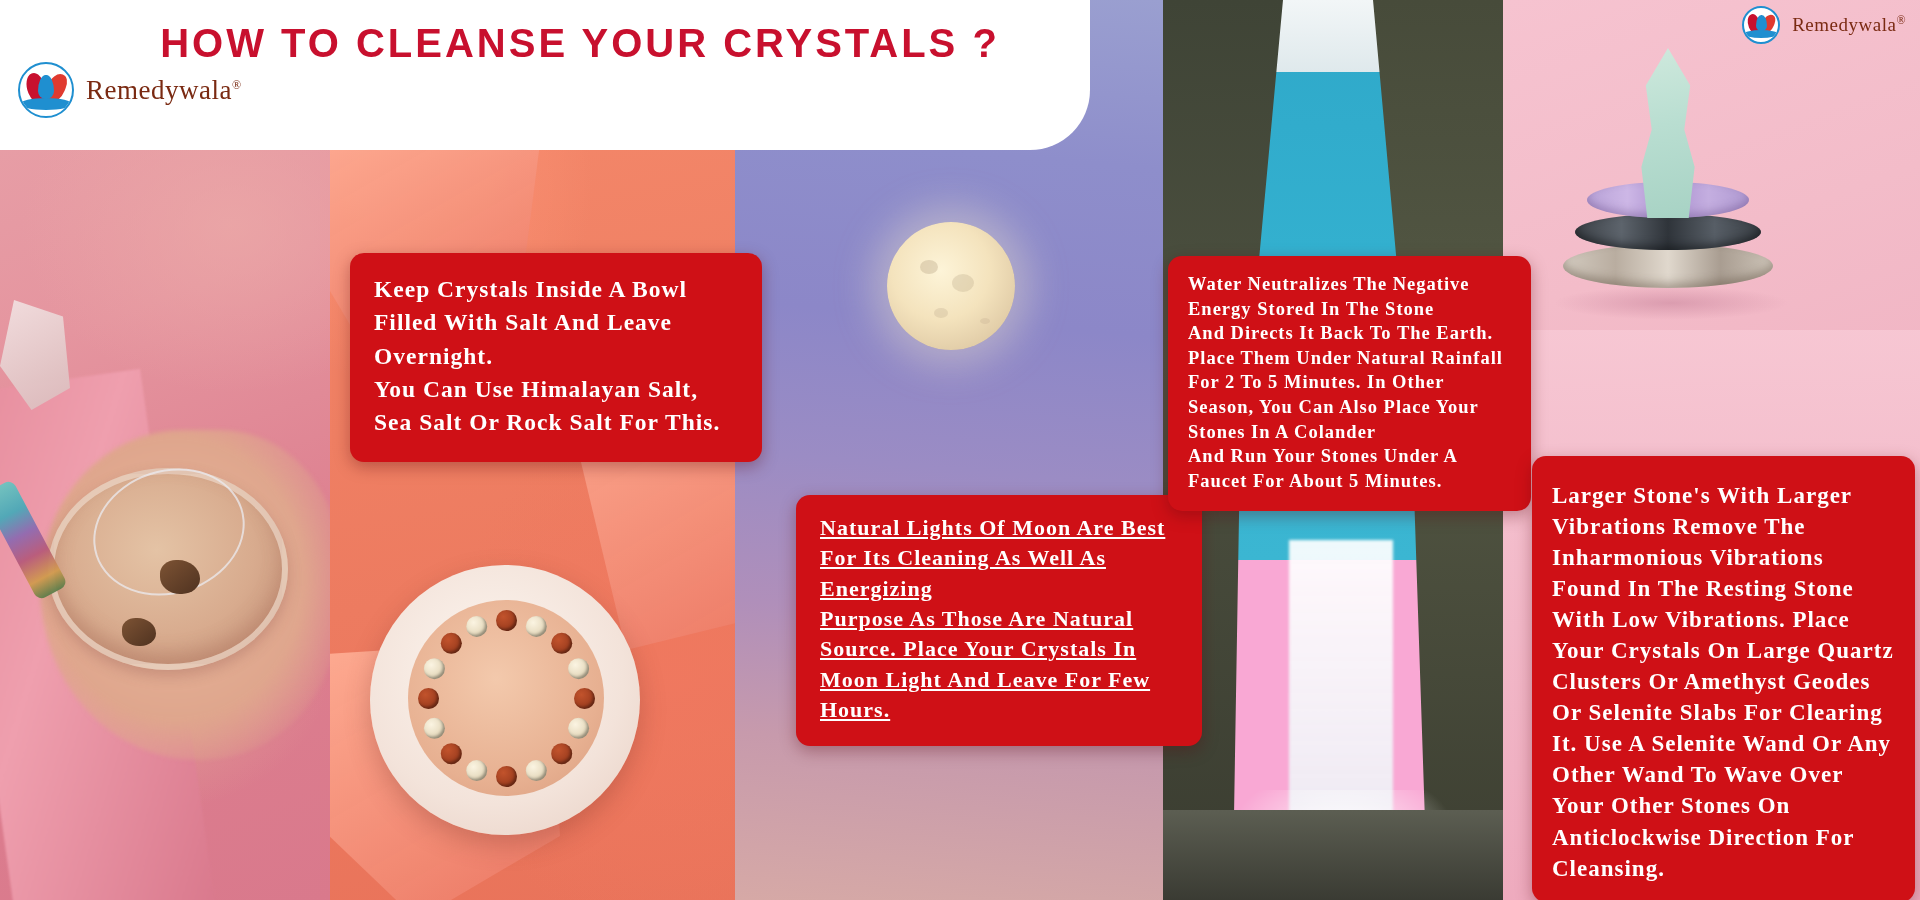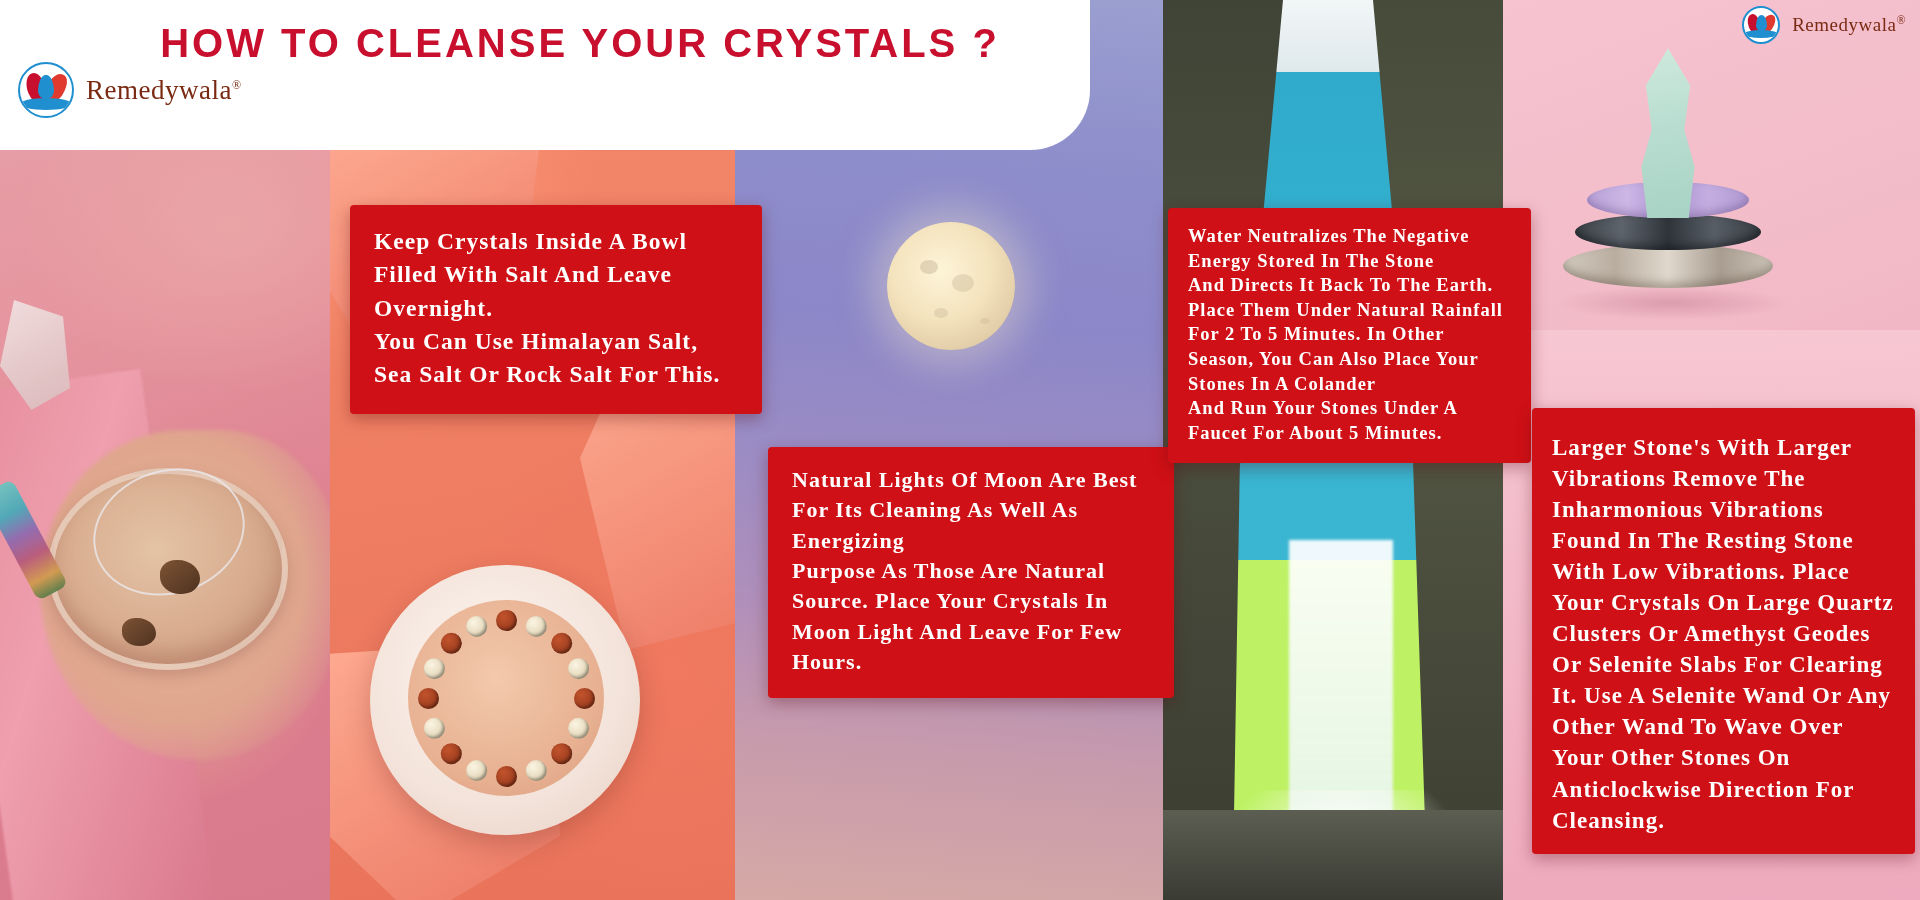--- a/index.html
+++ b/index.html
@@ -11,21 +11,21 @@
     width: 1920px;
     height: 900px;
     font-family: "Liberation Serif", serif;
     overflow: hidden;
   }
   .infographic {
     position: relative;
     width: 1920px;
     height: 900px;
     overflow: hidden;
-    background: #bef264;
+    background: #f9a8d4;
   }
   
   .columns {
     position: absolute;
     top: 0;
     left: 0;
     width: 1920px;
     height: 900px;
     display: flex;
   }
@@ -361,41 +361,43 @@
   .logo-corner .logo-mark .leaf-r { right: 4px; }
   .logo-corner .logo-mark .drop { width: 11px; height: 16px; margin-left: -5.5px; top: 7px; }
   .logo-corner .logo-mark .base { height: 8px; bottom: 4px; }
   .logo-corner .logo-text { font-size: 19px; }
 
   
   .card {
     position: absolute;
     background: #cf1016;
     color: #ffffff;
-    border-radius: 4px;
+    border-radius: 14px;
     font-family: "Liberation Serif", serif;
     font-weight: bold;
     letter-spacing: 1px;
     box-shadow: 0 5px 16px rgba(90,10,15,0.35);
     z-index: 4;
     white-space: pre-line;
+    margin-top: 48px;
   }
   .card-1 {
     left: 350px; top: 205px;
     width: 366px;
     padding: 20px 22px 22px 24px;
     font-size: 23.5px;
     line-height: 1.42;
   }
   .card-2 {
-    left: 768px; top: 447px;
+    left: 796px; top: 447px;
     width: 360px;
     padding: 18px 22px 20px 24px;
     font-size: 22px;
     line-height: 1.38;
+    text-decoration: underline;
   }
   .card-3 {
     left: 1168px; top: 208px;
     width: 325px;
     padding: 16px 18px 18px 20px;
     font-size: 18.5px;
     line-height: 1.33;
   }
   .card-4 {
     left: 1532px; top: 408px;

